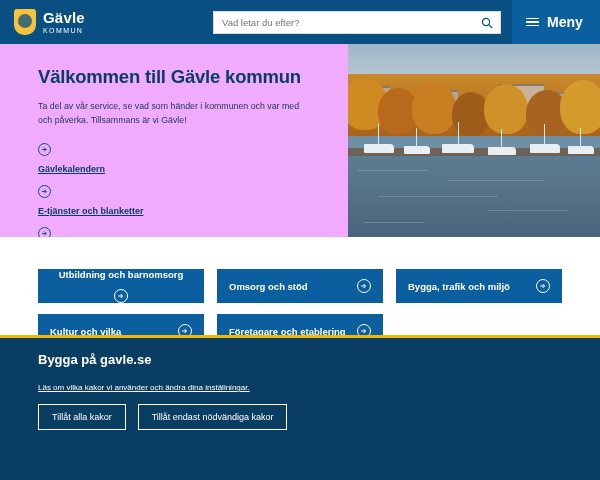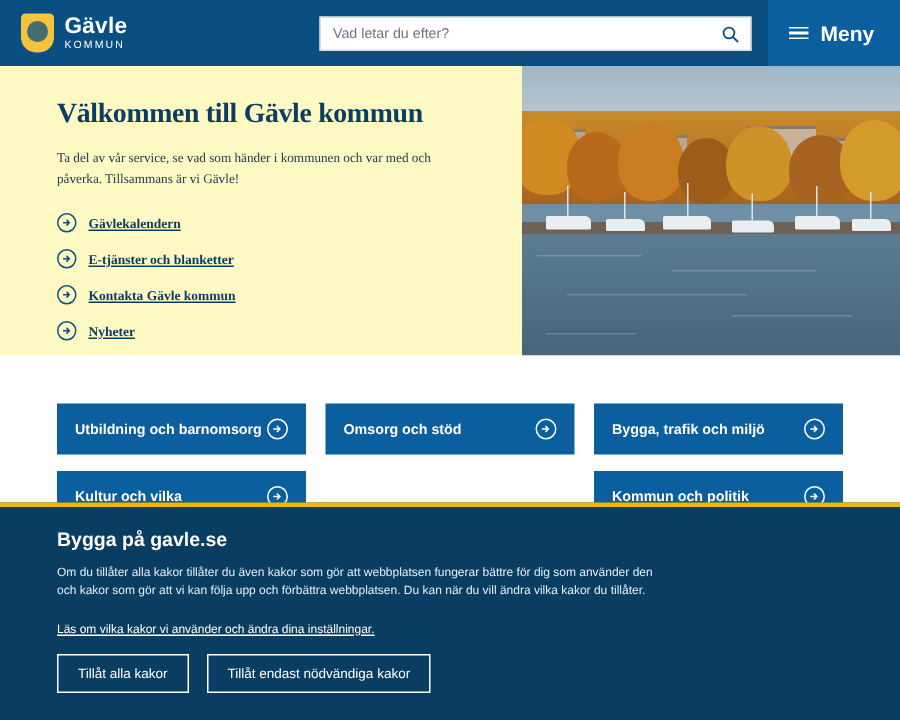--- a/index.html
+++ b/index.html
@@ -75,34 +75,33 @@
     background: #fff; display: block;
   }
   .burger i:nth-child(1) { top: 0; }
   .burger i:nth-child(2) { top: 3.7px; }
   .burger i:nth-child(3) { top: 7.4px; }
   .menu-label { color: #fff; font-size: 14px; font-weight: bold; }
 
   
   .hero {
     position: absolute; top: 44px; left: 0; width: 600px; height: 193px;
-    background: #fef9c3;
-    font-family: Liberation Serif, serif;
+    background: #f0abfc;
   }
   .hero-inner { position: absolute; left: 38px; top: 22px; width: 300px; }
   .hero-title {
     font-size: 18.5px; color: #0a3d62; font-weight: bold;
     margin: 0 0 12px 0; letter-spacing: -0.2px;
   }
   .hero-text {
     font-size: 8.8px; color: #243b53; line-height: 1.55; margin: 0 0 16px 0;
     width: 274px;
   }
   .hero-links { list-style: none; margin: 0; padding: 0; }
-  .hero-link-item { display: flex; align-items: center; gap: 8px; margin-bottom: 11px; }
+  .hero-link-item { display: flex; gap: 8px; margin-bottom: 11px; flex-direction: column; }
   .arrow-circle {
     width: 13px; height: 13px; border-radius: 50%;
     border: 1px solid #0a4f82; flex: none;
     display: flex; align-items: center; justify-content: center;
   }
   .arrow-circle svg { display: block; }
   .hero-link-label {
     font-size: 9px; color: #0a3d62; font-weight: bold;
     text-decoration: underline; cursor: pointer;
   }
@@ -288,21 +287,21 @@
       <div class="mast" style="left:232px; top:84px; height:19px;"></div>
       <div class="ripple" style="left:10px; top:126px; width:70px;"></div>
       <div class="ripple" style="left:100px; top:136px; width:96px;"></div>
       <div class="ripple" style="left:30px; top:152px; width:120px;"></div>
       <div class="ripple" style="left:140px; top:166px; width:80px;"></div>
       <div class="ripple" style="left:16px; top:178px; width:60px;"></div>
     </div>
   </div>
 
   <div class="cards">
-    <div class="card" style="left:38px; top:32px;">
+    <div class="card" style="left:38px; top:32px;flex-direction:column;">
       <span class="card-label">Utbildning och barnomsorg</span>
       <span class="card-arrow">
         <svg width="8" height="8" viewBox="0 0 8 8">
             <path d="M1.2 4h4.2M3.6 2l2 2-2 2" fill="none" stroke="#fff" stroke-width="1"></path>
           </svg>
       </span>
     </div>
     <div class="card" style="left:217px; top:32px;">
       <span class="card-label">Omsorg och stöd</span>
       <span class="card-arrow">
@@ -320,33 +319,32 @@
       </span>
     </div>
     <div class="card" style="left:38px; top:77px;">
       <span class="card-label">Kultur och vilka</span>
       <span class="card-arrow">
         <svg width="8" height="8" viewBox="0 0 8 8">
             <path d="M1.2 4h4.2M3.6 2l2 2-2 2" fill="none" stroke="#fff" stroke-width="1"></path>
           </svg>
       </span>
     </div>
-    <div class="card" style="left:396px; top:77px;">
-      <span class="card-label">Kommun och politik</span>
+    <div class="card" style="left:217px; top:77px;">
+      <span class="card-label">Företagare och etablering</span>
       <span class="card-arrow">
         <svg width="8" height="8" viewBox="0 0 8 8">
             <path d="M1.2 4h4.2M3.6 2l2 2-2 2" fill="none" stroke="#fff" stroke-width="1"></path>
           </svg>
       </span>
     </div>
   </div>
 
   <div class="cookie">
     <h2 class="cookie-title">Bygga på gavle.se</h2>
-    <p class="cookie-p">Om du tillåter alla kakor tillåter du även kakor som gör att webbplatsen fungerar bättre för dig som använder den och kakor som gör att vi kan följa upp och förbättra webbplatsen. Du kan när du vill ändra vilka kakor du tillåter.</p>
     <a class="cookie-link">Läs om vilka kakor vi använder och ändra dina inställningar.</a>
     <div class="cookie-btns">
       <button class="btn">Tillåt alla kakor</button>
       <button class="btn">Tillåt endast nödvändiga kakor</button>
     </div>
   </div>
 
 </div>
 
 </body></html>

